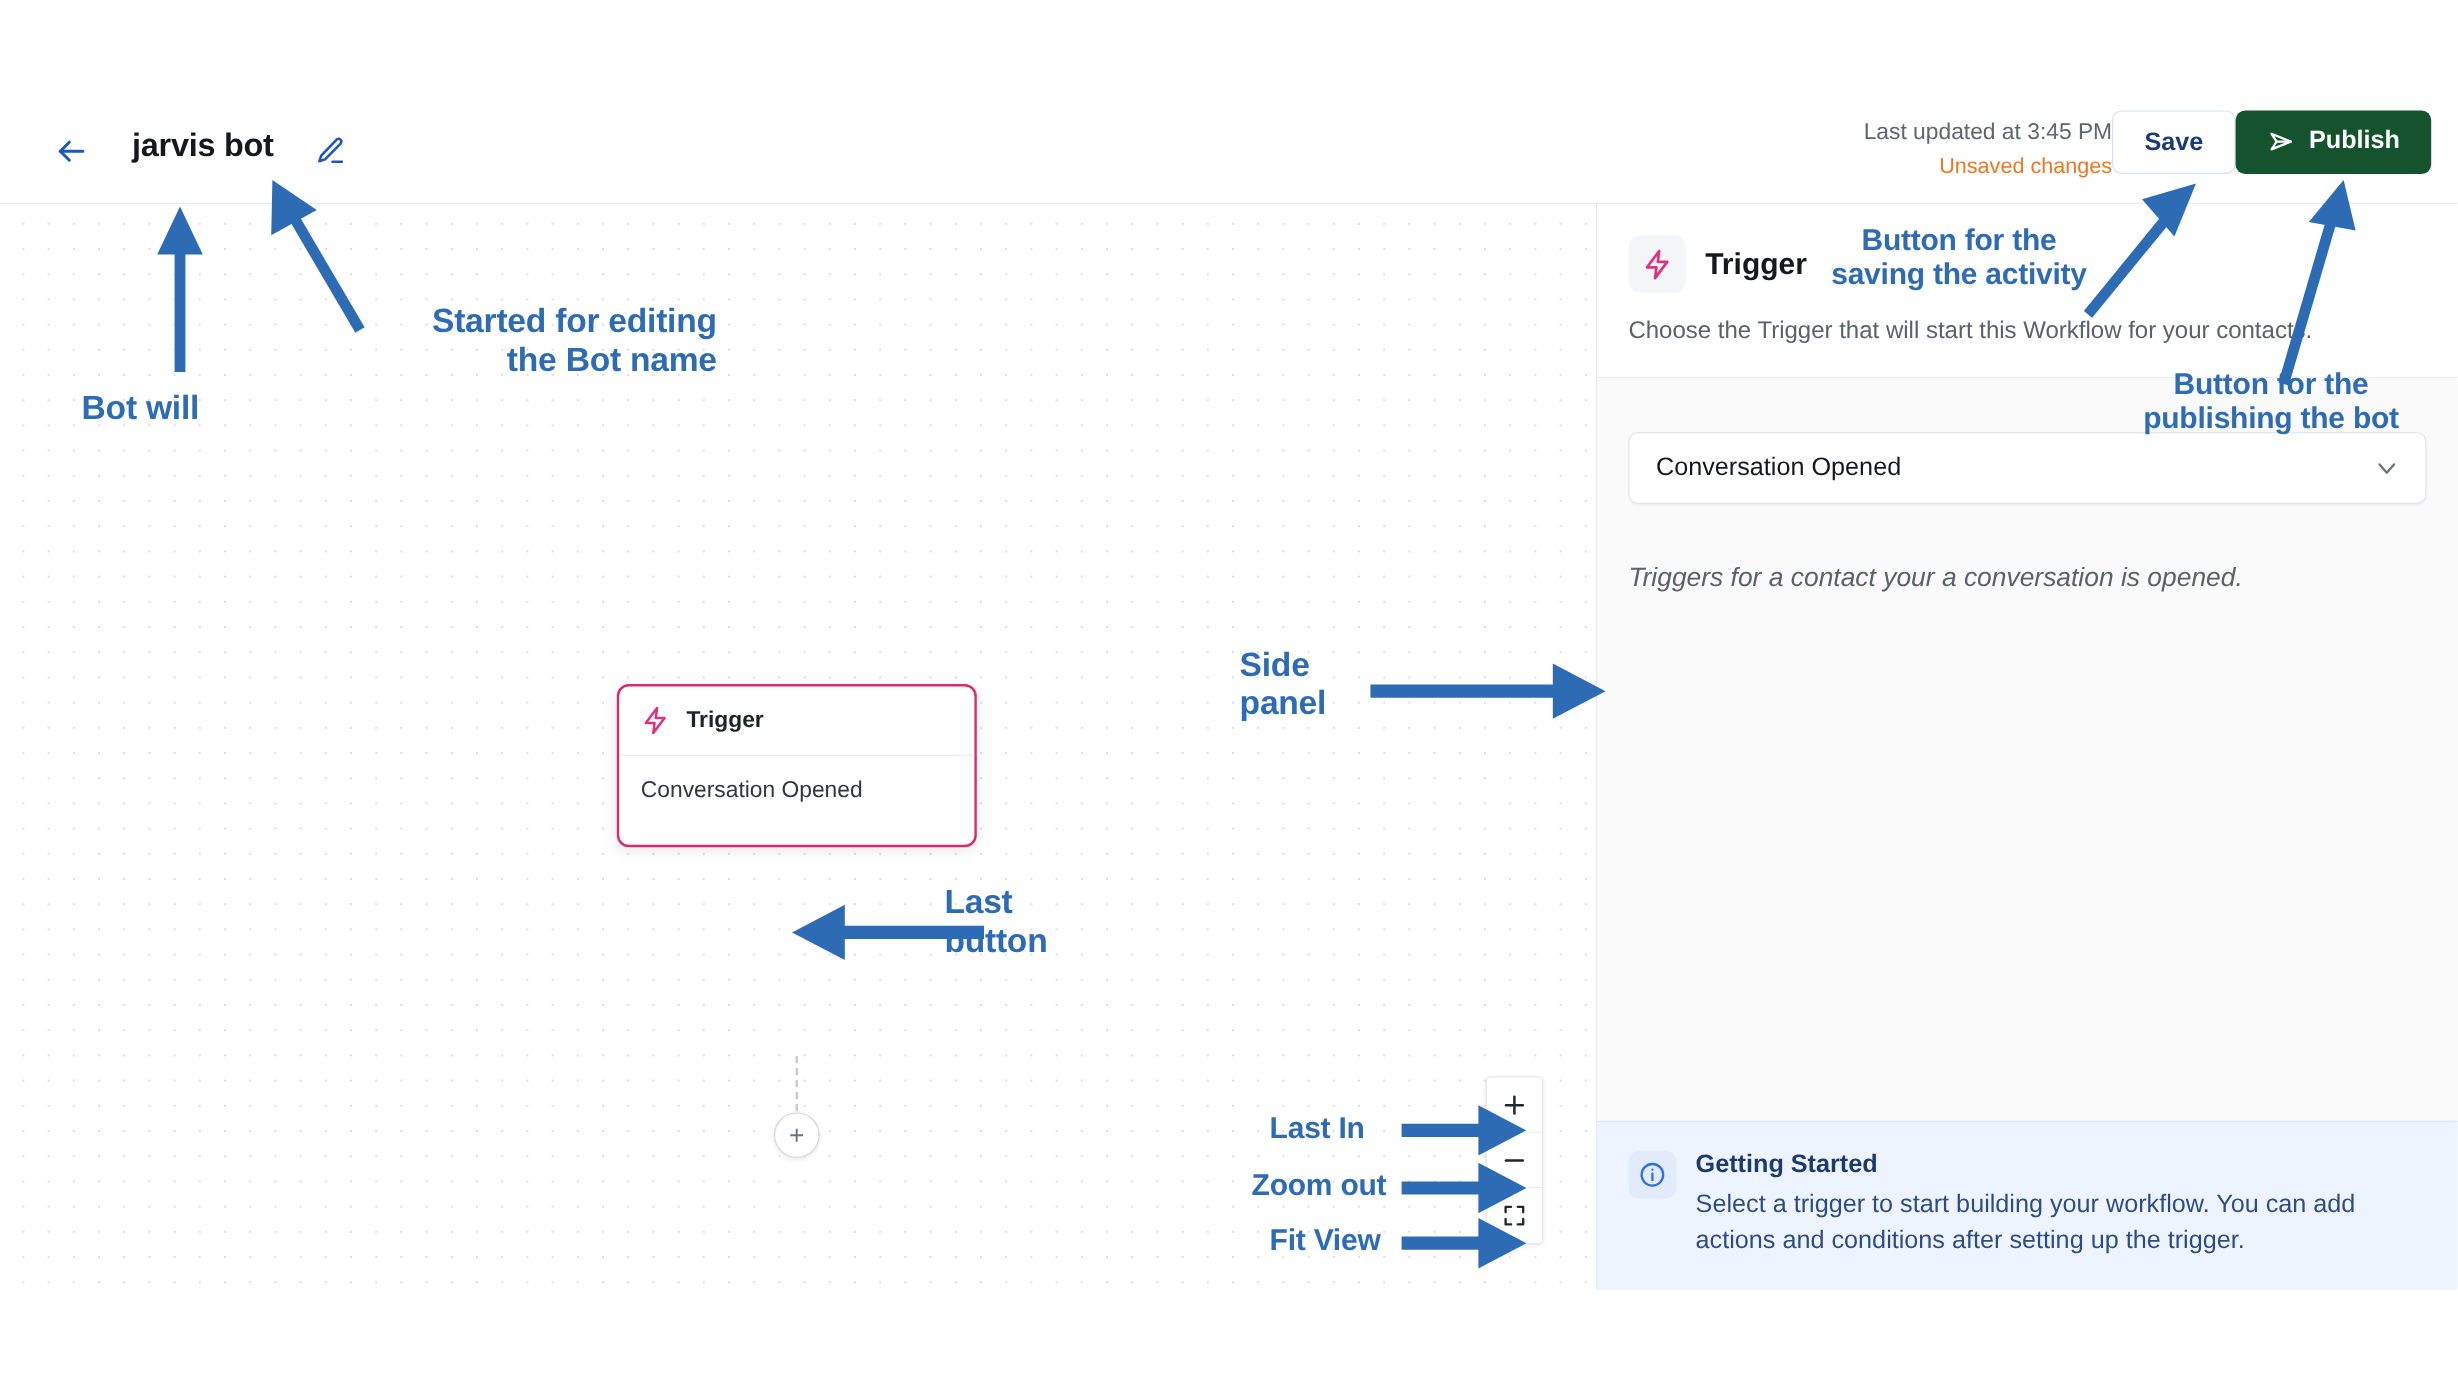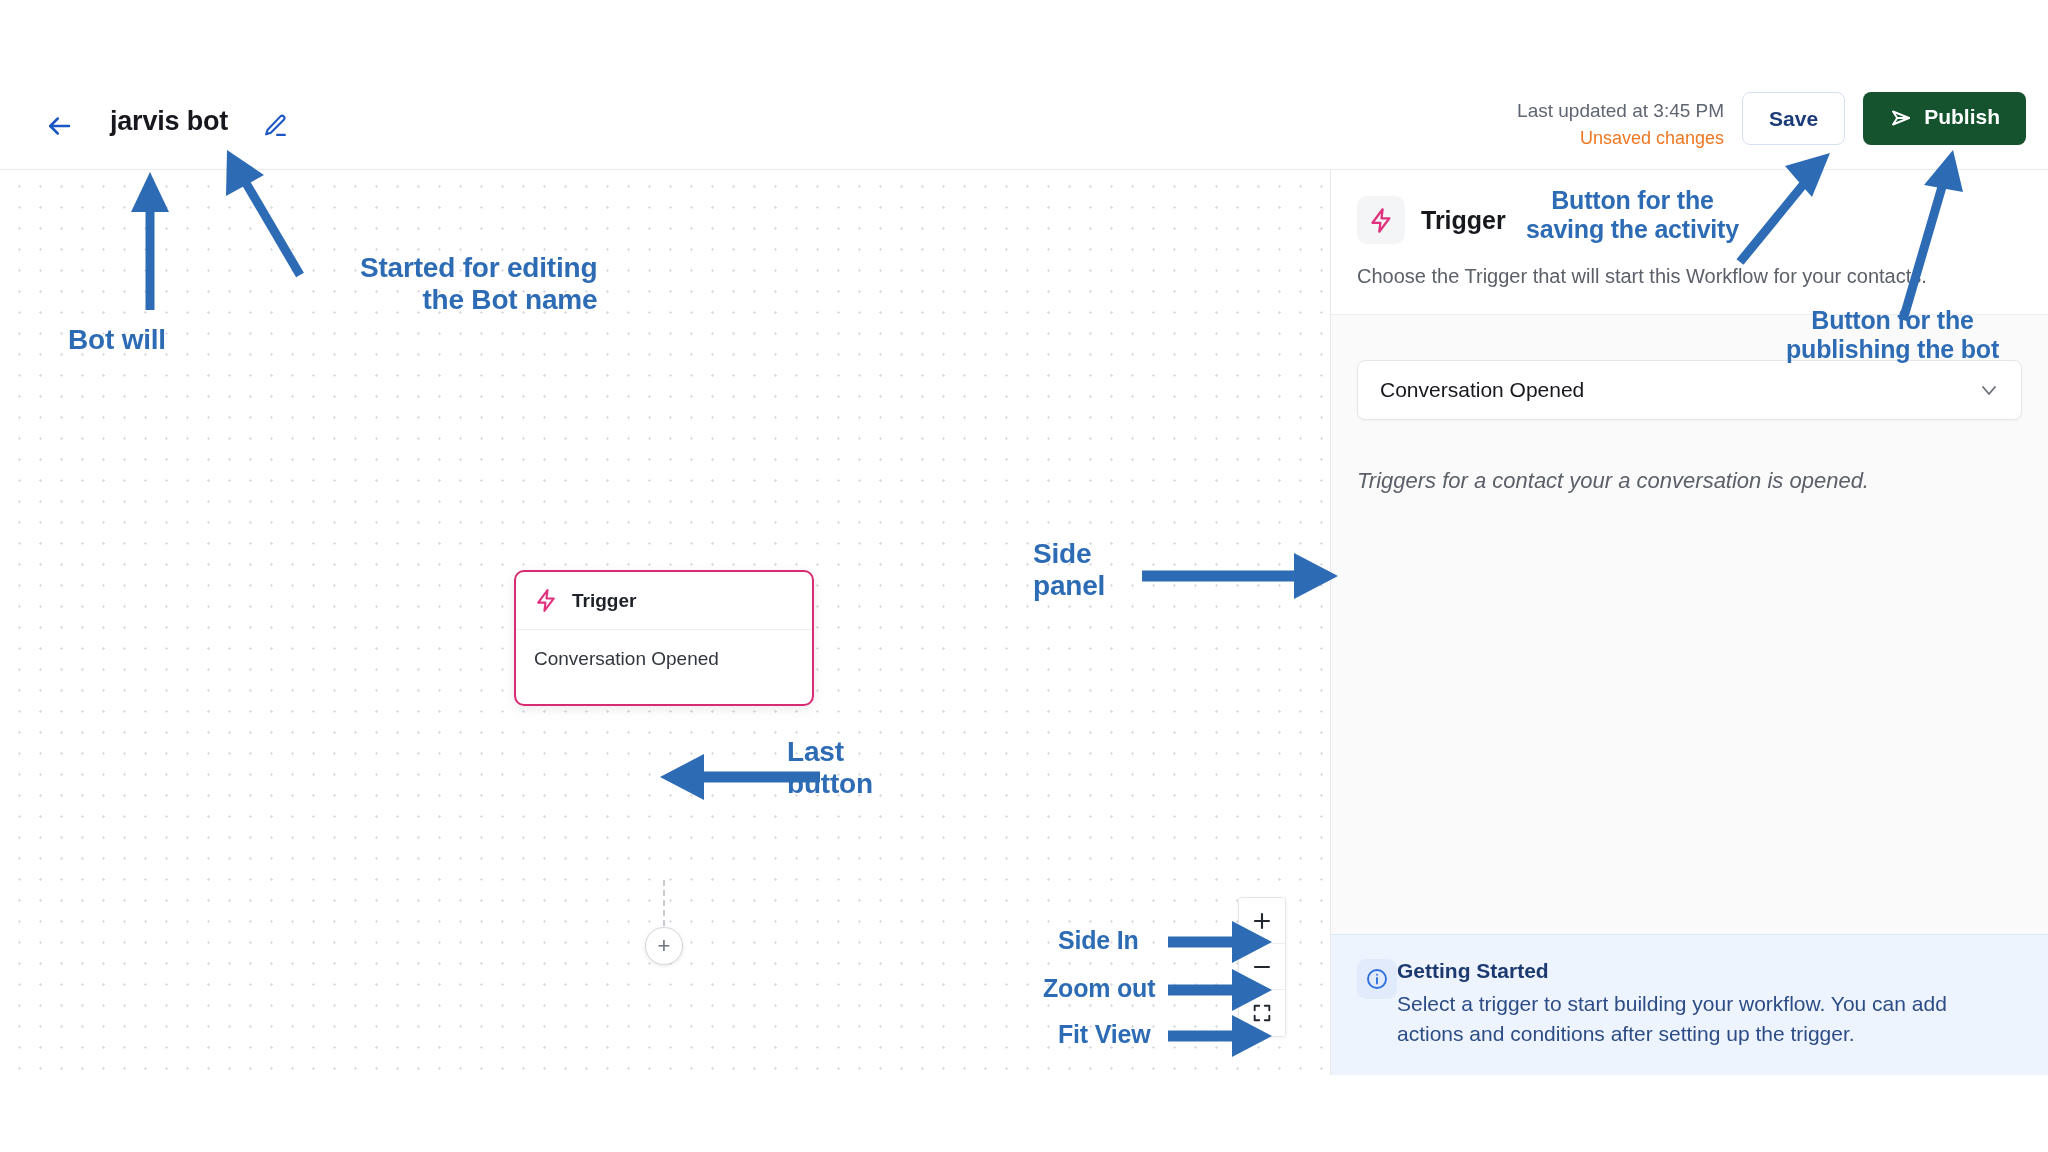--- a/index.html
+++ b/index.html
@@ -49,21 +49,20 @@
     width: 34px; height: 34px;
     display: flex; align-items: center; justify-content: center;
     color: #1a56c4;
   }
 
   .hdr-right {
     position: absolute;
     right: 22px; top: 92px;
     display: flex;
     align-items: flex-start;
-    gap: 18px;
   }
   .hdr-meta { text-align: right; padding-top: 6px; }
   .hdr-updated {
     font-size: 19px;
     color: #5f6571;
     white-space: nowrap;
     line-height: 1.35;
   }
   .hdr-unsaved {
     font-size: 18px;
@@ -250,20 +249,21 @@
     color: #5b6069;
   }
 
   .getting-started {
     position: absolute;
     left: 0; right: 0; bottom: 0;
     background: #eef4fe;
     border-top: 1px solid #dbe7fb;
     padding: 24px 26px 26px 26px;
     display: flex;
+    gap: 16px;
     align-items: flex-start;
   }
   .gs-icon {
     width: 40px; height: 40px; flex: 0 0 40px;
     border-radius: 9px;
     background: #e1ebfc;
     display: flex; align-items: center; justify-content: center;
     color: #2f6fe0;
   }
   .gs-title {
@@ -452,16 +452,16 @@
   <div class="anno-label" style="left:360px; top:252px; text-align:right;">Started for editing
 the Bot name</div>
   <div class="anno-label anno-small" style="left:1526px; top:186px; text-align:center;">Button for the
 saving the activity</div>
   <div class="anno-label anno-small" style="left:1786px; top:306px; text-align:center;">Button for the
 publishing the bot</div>
   <div class="anno-label" style="left:1033px; top:538px;">Side
 panel</div>
   <div class="anno-label" style="left:787px; top:736px;">Last
 button</div>
-  <div class="anno-label anno-small" style="left:1058px; top:926px;">Side In</div>
+  <div class="anno-label anno-small" style="left:1058px; top:926px;">Last In</div>
   <div class="anno-label anno-small" style="left:1043px; top:974px;">Zoom out</div>
   <div class="anno-label anno-small" style="left:1058px; top:1020px;">Fit View</div>
 </div>
 
 </body></html>

